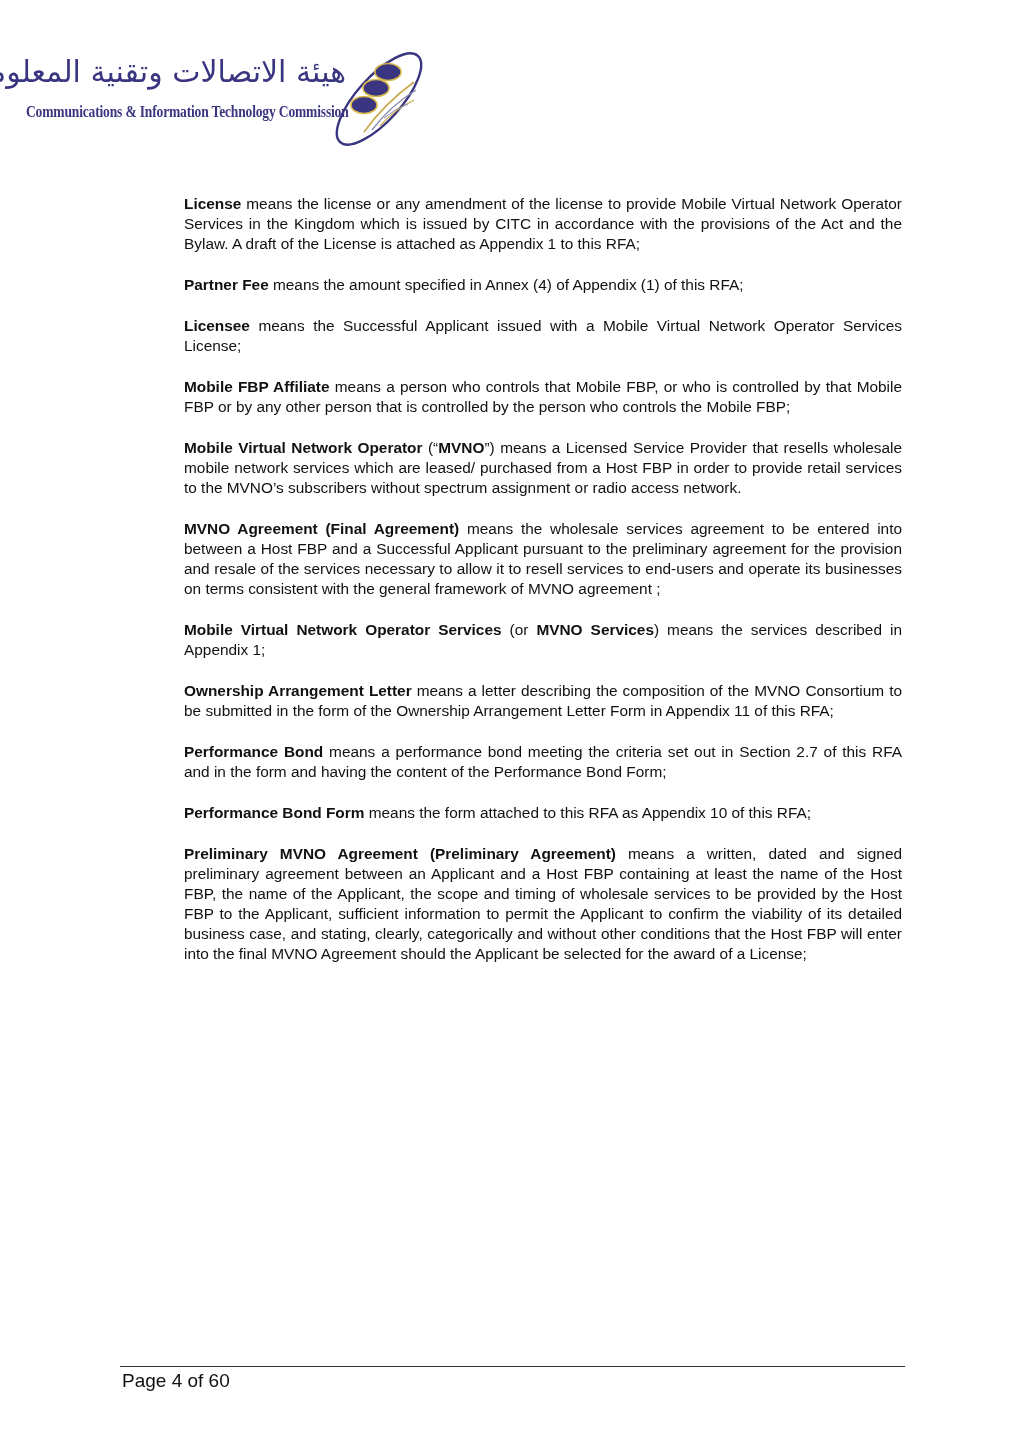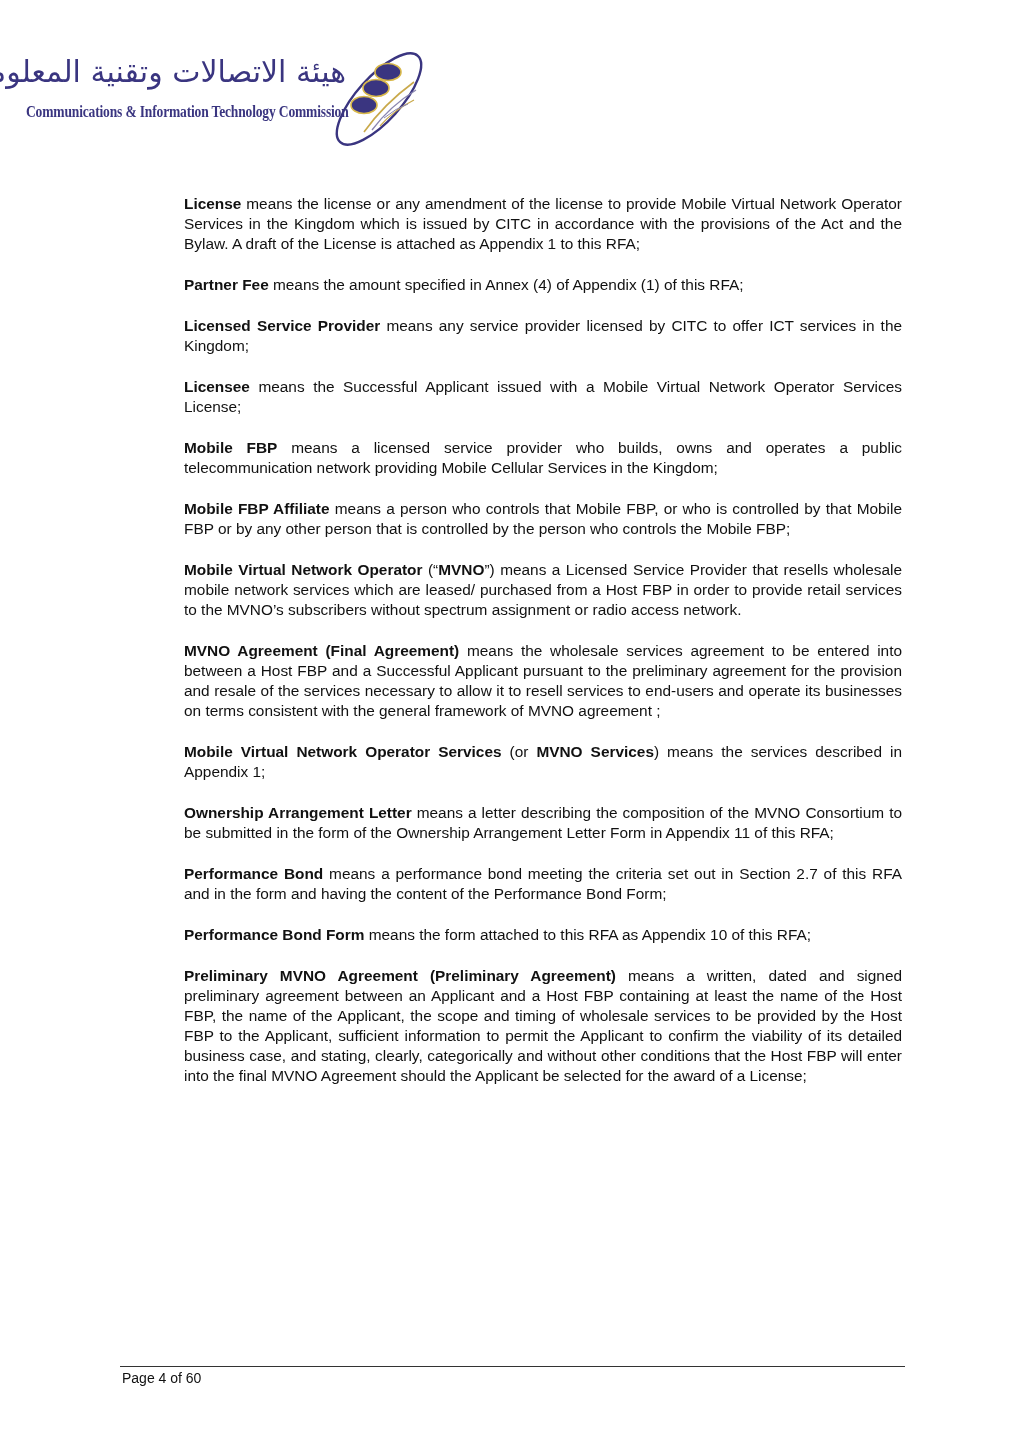--- a/index.html
+++ b/index.html
@@ -76,21 +76,21 @@
       left: 120px;
       top: 1366px;
       width: 785px;
       height: 0;
       border-top: 1px solid #333333;
     }
     .footer-left {
       position: absolute;
       left: 122px;
       top: 1370px;
-      font-size: 14px;
+      font-size: 19px;
       color: #111;
     }
     .footer-right {
       position: absolute;
       right: 122px;
       top: 1440px;
       font-size: 14.2px;
       color: #111;
       margin-top: 24px;
     }
@@ -109,23 +109,21 @@
     <path d="M60 74 Q72 64 84 60" fill="none" stroke="#8a86b0" stroke-width="1"></path>
     <ellipse cx="64" cy="28" rx="13" ry="8.5" fill="#3a3580" stroke="#d8b84a" stroke-width="1.6"></ellipse>
     <ellipse cx="52" cy="44" rx="13" ry="8.5" fill="#3a3580" stroke="#d8b84a" stroke-width="1.6"></ellipse>
     <ellipse cx="40" cy="61" rx="13" ry="8.5" fill="#3a3580" stroke="#d8b84a" stroke-width="1.6"></ellipse>
   </svg>
 </div>
 
 <div class="content">
   <p class="def"><b>License</b><span> means the license or any amendment of the license to provide Mobile Virtual Network Operator Services in the Kingdom which is issued by CITC in accordance with the provisions of the Act and the Bylaw. A draft of the License is attached as Appendix 1 to this RFA;</span></p>
   <p class="def"><b>Partner Fee</b><span> means the amount specified in Annex (4) of Appendix (1) of this RFA;</span></p>
-  <p class="def"><b>Licensed Service Provider</b><span> means any service provider licensed by CITC to offer ICT services in the Kingdom;</span></p>
   <p class="def"><b>Licensee</b><span> means the Successful Applicant issued with a Mobile Virtual Network Operator Services License;</span></p>
-  <p class="def"><b>Mobile FBP</b><span> means a licensed service provider who builds, owns and operates a public telecommunication network providing Mobile Cellular Services in the Kingdom;</span></p>
   <p class="def"><b>Mobile FBP Affiliate</b><span> means a person who controls that Mobile FBP, or who is controlled by that Mobile FBP or by any other person that is controlled by the person who controls the Mobile FBP;</span></p>
   <p class="def"><b>Mobile Virtual Network Operator</b><span> (“</span><b>MVNO</b><span>”) means a Licensed Service Provider that resells wholesale mobile network services which are leased/ purchased from a Host FBP in order to provide retail services to the MVNO’s subscribers without spectrum assignment or radio access network.</span></p>
   <p class="def"><b>MVNO Agreement (Final Agreement)</b><span> means the wholesale services agreement to be entered into between a Host FBP and a Successful Applicant pursuant to the preliminary agreement for the provision and resale of the services necessary to allow it to resell services to end-users and operate its businesses on terms consistent with the  general framework of MVNO agreement ;</span></p>
   <p class="def"><b>Mobile Virtual Network Operator Services</b><span> (or </span><b>MVNO Services</b><span>) means the services described in Appendix 1;</span></p>
   <p class="def"><b>Ownership Arrangement Letter</b><span> means a letter describing the composition of the MVNO Consortium to be submitted in the form of the Ownership Arrangement Letter Form in Appendix 11 of this RFA;</span></p>
   <p class="def"><b>Performance Bond</b><span> means a performance bond meeting the criteria set out in Section 2.7 of this RFA and in the form and having the content of the Performance Bond Form;</span></p>
   <p class="def"><b>Performance Bond Form</b><span> means the form attached to this RFA as Appendix 10 of this RFA;</span></p>
   <p class="def"><b>Preliminary MVNO Agreement (Preliminary Agreement)</b><span> means a written, dated and signed preliminary agreement between an Applicant and a Host FBP containing at least the name of the Host FBP, the name of the Applicant, the scope and timing of wholesale services to be provided by the Host FBP to the Applicant, sufficient information to permit the Applicant to confirm the viability of its detailed business case, and stating, clearly, categorically and without other conditions that the Host FBP will enter into the final MVNO Agreement should the Applicant be selected for the award of a License;</span></p>
 </div>
 

